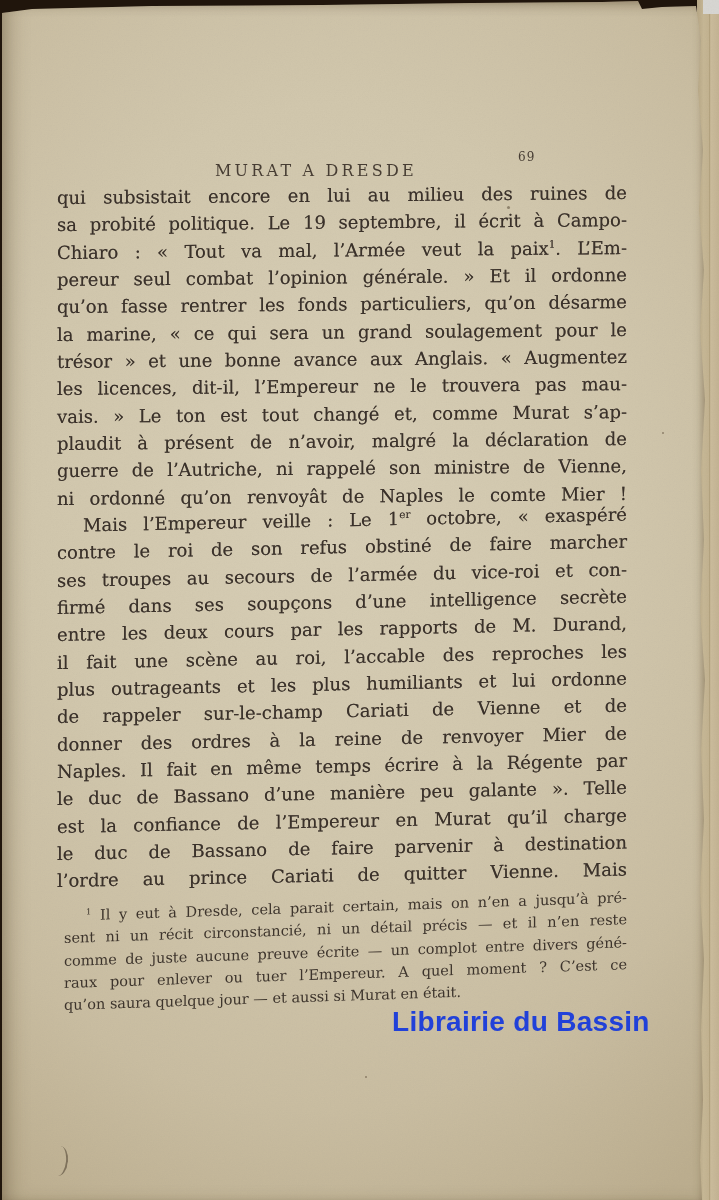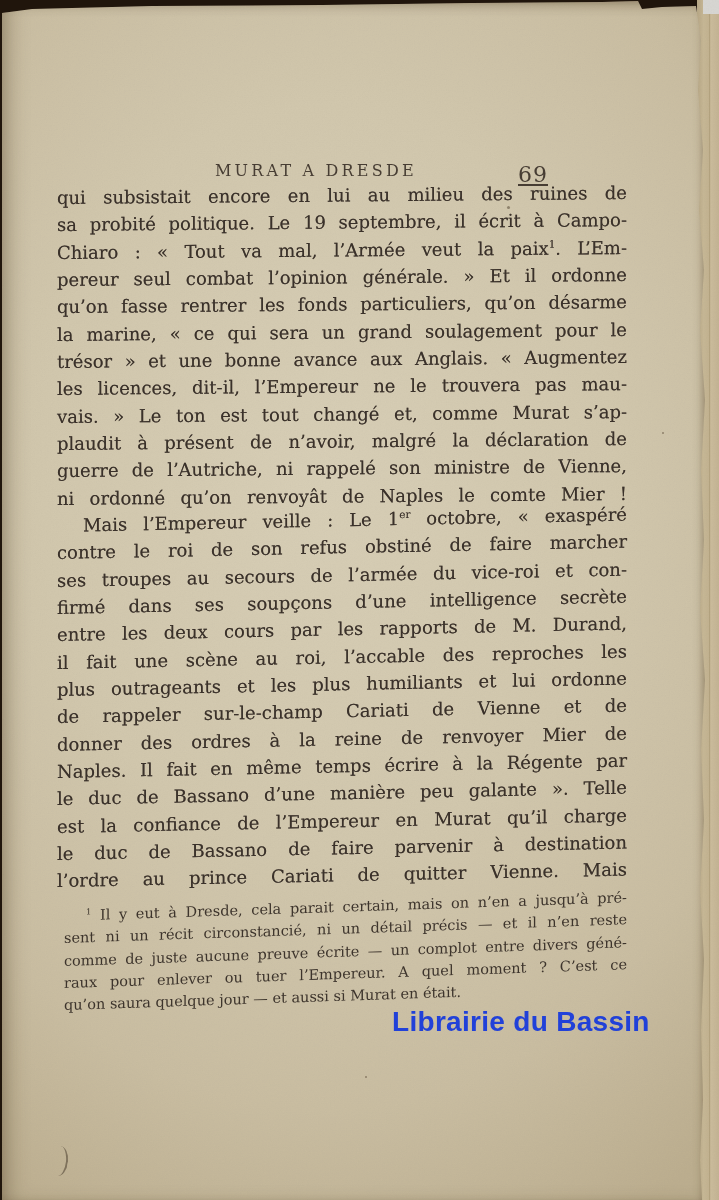--- a/index.html
+++ b/index.html
@@ -29,22 +29,22 @@
                 inset -8px 0 10px -5px rgba(95,75,45,0.50),
                 inset 0 10px 14px -8px rgba(70,52,28,0.45);
   }
   .grain { position:absolute; left:0; top:0; width:719px; height:1200px; mix-blend-mode:multiply; opacity:.45; pointer-events:none; }
 
   .running-head {
     position:absolute; top:161px; left:213px; width:170px;
     font-size:16px; letter-spacing:3.2px; color:#473d33; white-space:nowrap;
   }
   .folio {
-    position:absolute; top:162px; left:516px;
-    font-size:22px; letter-spacing:1px; color:#473d33;text-decoration:underline;
+    position:absolute; top:150px; left:516px;
+    font-size:12px; letter-spacing:1px; color:#473d33;
   }
 
   .body-text {
     position:absolute; left:55px; top:184px; width:570px;
     font-size:18px; line-height:27.35px; color:#3a312a;
     text-shadow:0 0 0.4px rgba(58,49,42,0.6);
   }
   .para .line { text-align:justify; text-align-last:justify; white-space:normal; }
   .para sup, .footnote sup { font-size:0.58em; vertical-align:super; line-height:0; }
   .para-1 { transform:skewY(-0.5deg); transform-origin:0 0; }

